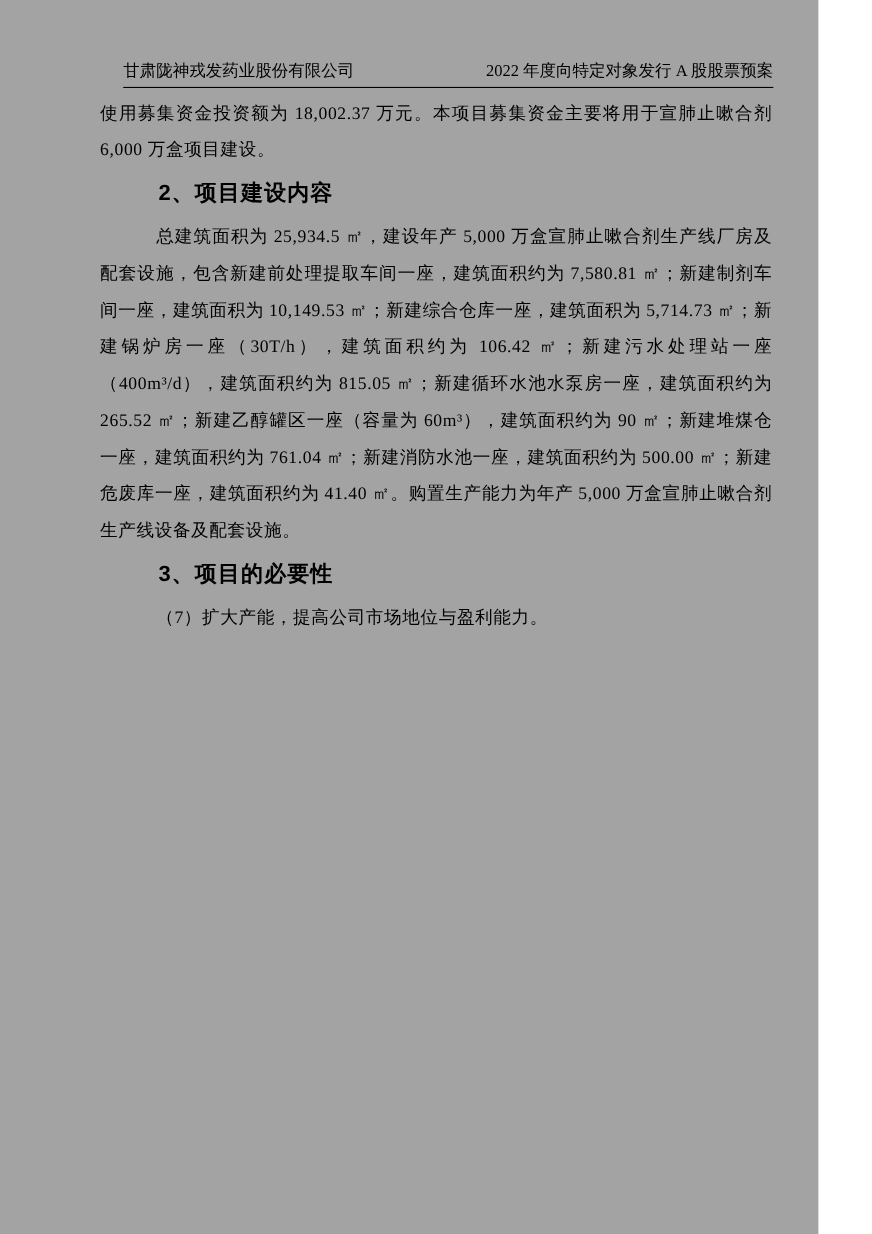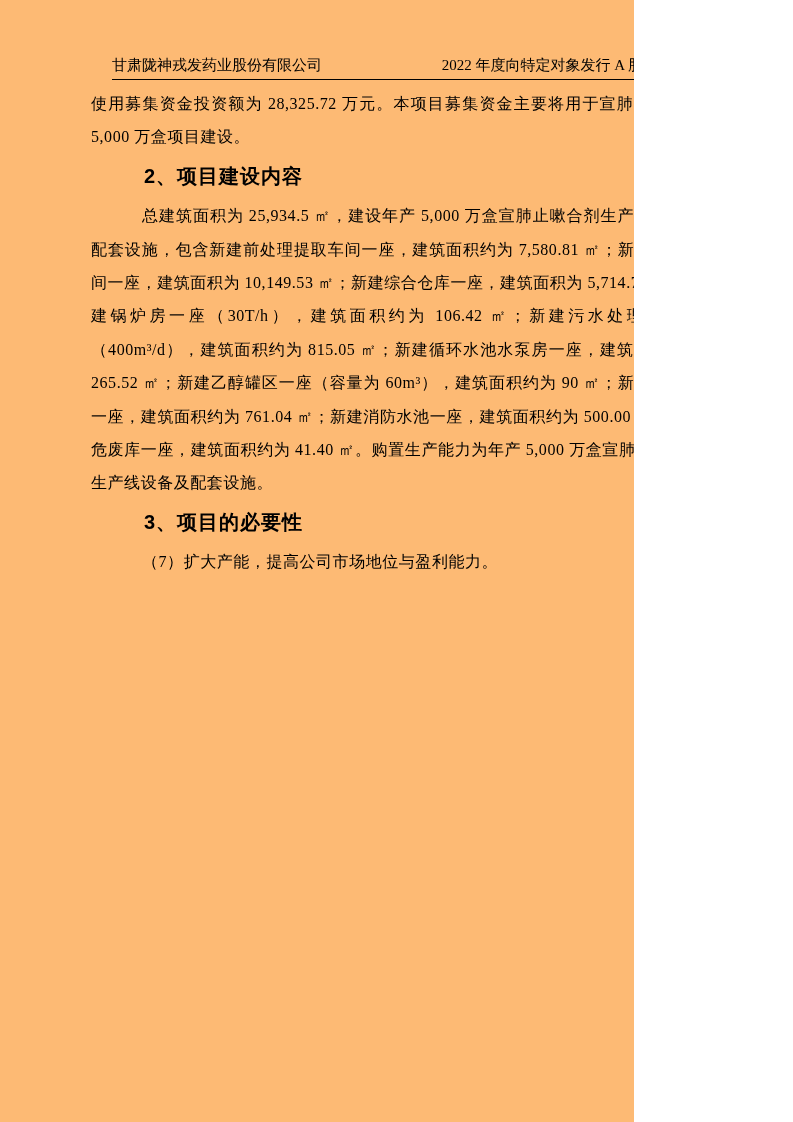--- a/index.html
+++ b/index.html
@@ -2,23 +2,23 @@
 <html><head>
 <meta charset="utf-8">
 <style>
   html, body {
     margin: 0;
     padding: 0;
     background: #ffffff;
   }
   .page {
     position: relative;
-    width: 634px;
+    width: 744px;
     height: 1122px;
-    background: #fdba74;
+    background: #a3a3a3;
     color: #000000;
     font-family: "Liberation Serif", "DejaVu Serif", serif;
     overflow: hidden;
   }
   .header {
     position: absolute;
     top: 56px;
     left: 112px;
     width: 591px;
     display: flex;
@@ -74,21 +74,21 @@
 <body>
 
 <div class="page">
 
   <div class="header">
     <span class="h-left">甘肃陇神戎发药业股份有限公司</span>
     <span class="h-right">2022 年度向特定对象发行 A 股股票预案</span>
   </div>
 
   <div class="body-text">
-    <p class="para-continued">使用募集资金投资额为 28,325.72 万元。本项目募集资金主要将用于宣肺止嗽合剂 5,000 万盒项目建设。</p>
+    <p class="para-continued">使用募集资金投资额为 18,002.37 万元。本项目募集资金主要将用于宣肺止嗽合剂 6,000 万盒项目建设。</p>
     <h3 class="heading">2、项目建设内容</h3>
     <p class="para-indent">总建筑面积为 25,934.5 ㎡，建设年产 5,000 万盒宣肺止嗽合剂生产线厂房及配套设施，包含新建前处理提取车间一座，建筑面积约为 7,580.81 ㎡；新建制剂车间一座，建筑面积为 10,149.53 ㎡；新建综合仓库一座，建筑面积为 5,714.73 ㎡；新建锅炉房一座（30T/h），建筑面积约为 106.42 ㎡；新建污水处理站一座（400m³/d），建筑面积约为 815.05 ㎡；新建循环水池水泵房一座，建筑面积约为 265.52 ㎡；新建乙醇罐区一座（容量为 60m³），建筑面积约为 90 ㎡；新建堆煤仓一座，建筑面积约为 761.04 ㎡；新建消防水池一座，建筑面积约为 500.00 ㎡；新建危废库一座，建筑面积约为 41.40 ㎡。购置生产能力为年产 5,000 万盒宣肺止嗽合剂生产线设备及配套设施。</p>
     <h3 class="heading">3、项目的必要性</h3>
     <p class="para-indent">（7）扩大产能，提高公司市场地位与盈利能力。</p>
   </div>
 
   <div class="footer">
     <span>33</span>
   </div>
 

